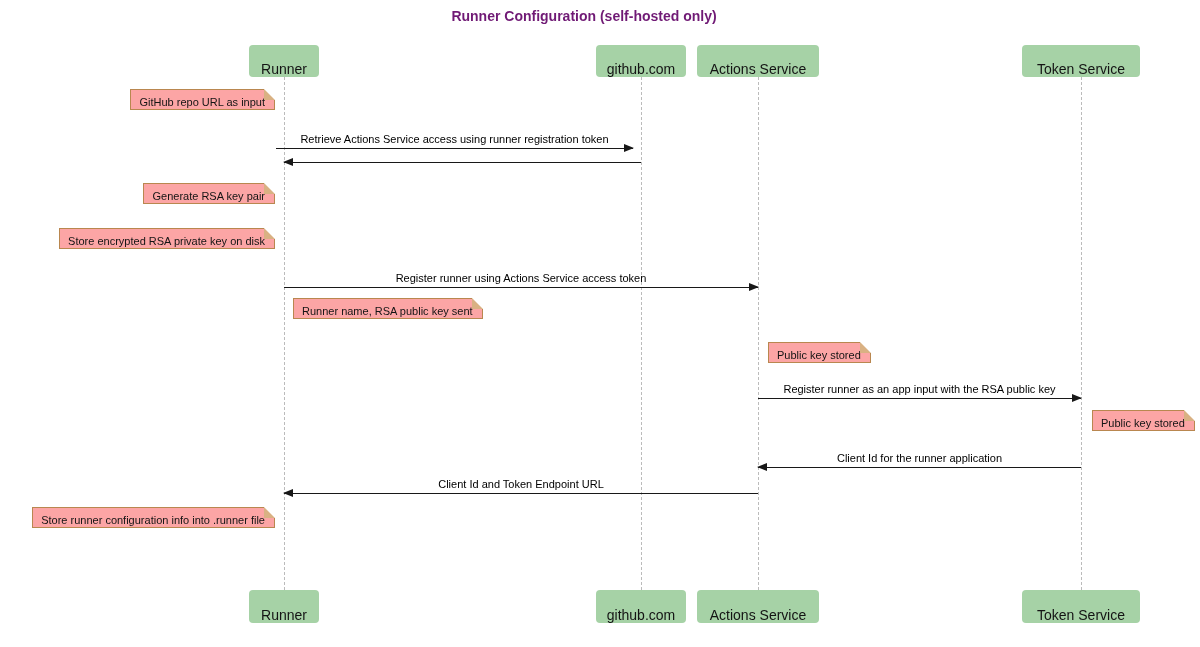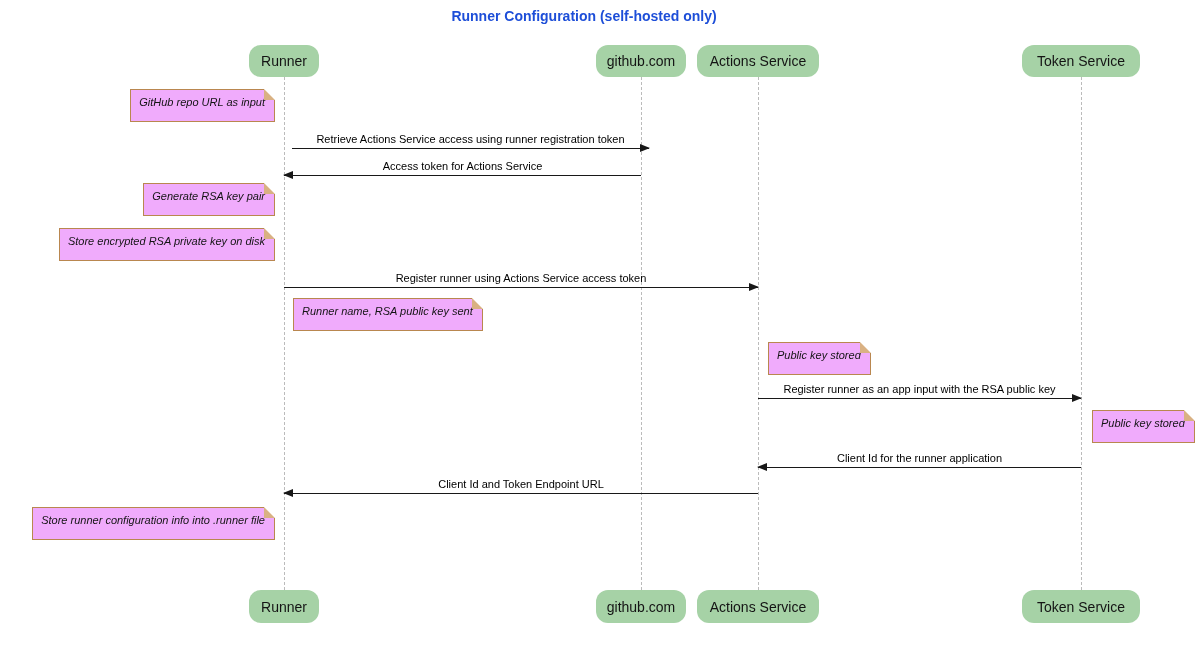--- a/index.html
+++ b/index.html
@@ -1,43 +1,43 @@
 <!DOCTYPE html>
 <html><head>
 <meta charset="utf-8">
 <style>
   html,body{margin:0;padding:0;background:#ffffff;}
   body{font-family:"Liberation Sans", sans-serif; color:#141414;}
   .canvas{position:relative;width:1200px;height:647px;background:#ffffff;overflow:hidden;}
 
   .title{position:absolute;left:0;top:8px;width:1168px;text-align:center;
-         font-size:14px;font-weight:bold;color:#1d4ed8;}
+         font-size:14px;font-weight:bold;color:#701a75;}
 
   .lifeline{position:absolute;top:77px;height:513px;width:0;
             border-left:1px dashed #bbbbbb;}
 
-  .pbox{position:absolute;height:32px;background:#A6D2A6;border-radius:12px;
-        display:flex;align-items:center;justify-content:center;
+  .pbox{position:absolute;height:32px;background:#A6D2A6;border-radius:4px;
+        display:flex;align-items:flex-end;justify-content:center;
         font-size:14px;color:#141414;}
   .pbox.bottom{height:33px;}
 
   .msg{position:absolute;}
   .msg-label{font-size:11px;line-height:13px;text-align:center;color:#000;
              white-space:nowrap;}
   .msg-line{position:relative;height:0;border-top:1px solid #181818;margin-top:2px;}
   .msg-line.arrow-right::after{content:"";position:absolute;right:-1px;top:-5px;
       width:0;height:0;border-top:4px solid transparent;border-bottom:4px solid transparent;
       border-left:10px solid #181818;}
   .msg-line.arrow-left::after{content:"";position:absolute;left:-1px;top:-5px;
       width:0;height:0;border-top:4px solid transparent;border-bottom:4px solid transparent;
       border-right:10px solid #181818;}
 
-  .note{position:absolute;background:#f0abfc;border:1px solid #B9874F;
-        font-size:11px;line-height:13px;padding:6px 9px 12px 8px;white-space:nowrap;
-        color:#141414;box-sizing:border-box;font-style:italic;}
+  .note{position:absolute;background:#fca5a5;border:1px solid #B9874F;
+        font-size:11px;line-height:13px;padding:6px 9px 0 8px;white-space:nowrap;
+        color:#141414;box-sizing:border-box;}
   .note::before{content:"";position:absolute;top:-1px;right:-1px;width:0;height:0;
         border-style:solid;border-width:0 11px 11px 0;
         border-color:#ffffff #ffffff #D9B183 #D9B183;}
 </style>
 </head>
 <body>
 
 <div class="canvas">
 
   <div class="title">Runner Configuration (self-hosted only)</div>
@@ -66,27 +66,26 @@
   <div class="pbox bottom" style="left:596px;top:590px;width:90px">
       <span>github.com</span>
     </div>
   <div class="pbox bottom" style="left:697px;top:590px;width:122px">
       <span>Actions Service</span>
     </div>
   <div class="pbox bottom" style="left:1022px;top:590px;width:118px">
       <span>Token Service</span>
     </div>
 
-  <div class="msg" style="left:292px;top:133px;width:357px">
+  <div class="msg" style="left:276px;top:133px;width:357px">
     <div class="msg-label">Retrieve Actions Service access using runner registration token</div>
     <div class="msg-line arrow-right"></div>
   </div>
 
   <div class="msg" style="left:284px;top:160px;width:357px">
-    <div class="msg-label">Access token for Actions Service</div>
     <div class="msg-line arrow-left"></div>
   </div>
 
   <div class="msg" style="left:284px;top:272px;width:474px">
     <div class="msg-label">Register runner using Actions Service access token</div>
     <div class="msg-line arrow-right"></div>
   </div>
 
   <div class="msg" style="left:758px;top:383px;width:323px">
     <div class="msg-label">Register runner as an app input with the RSA public key</div>

